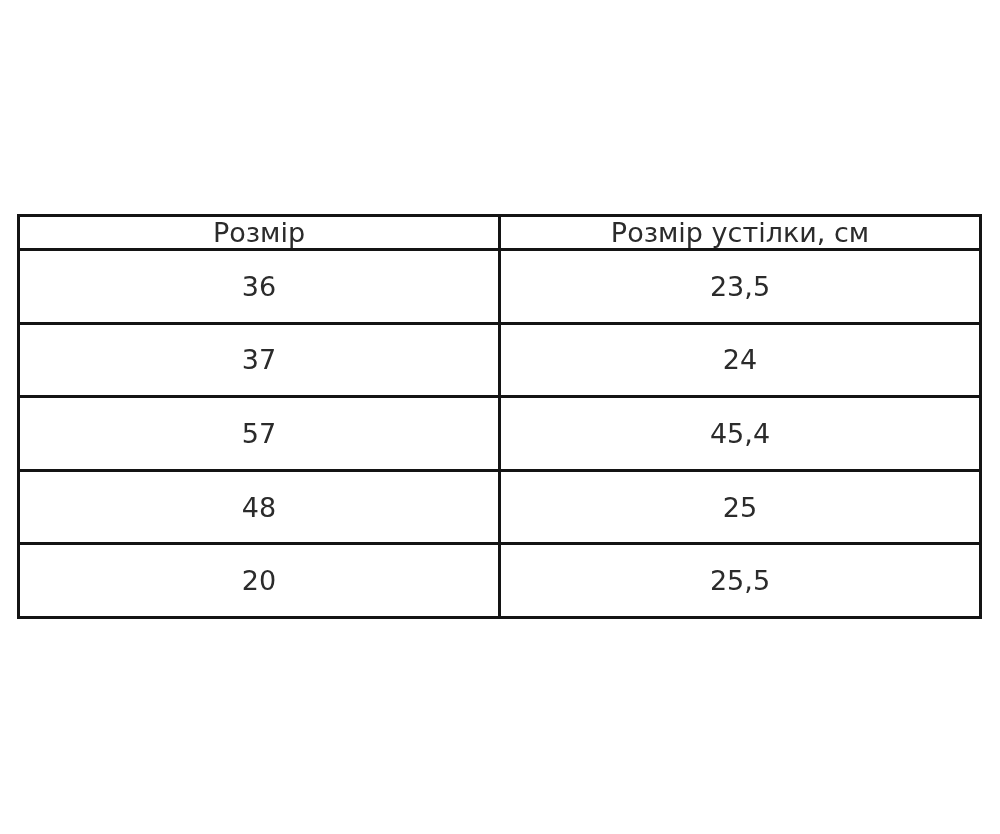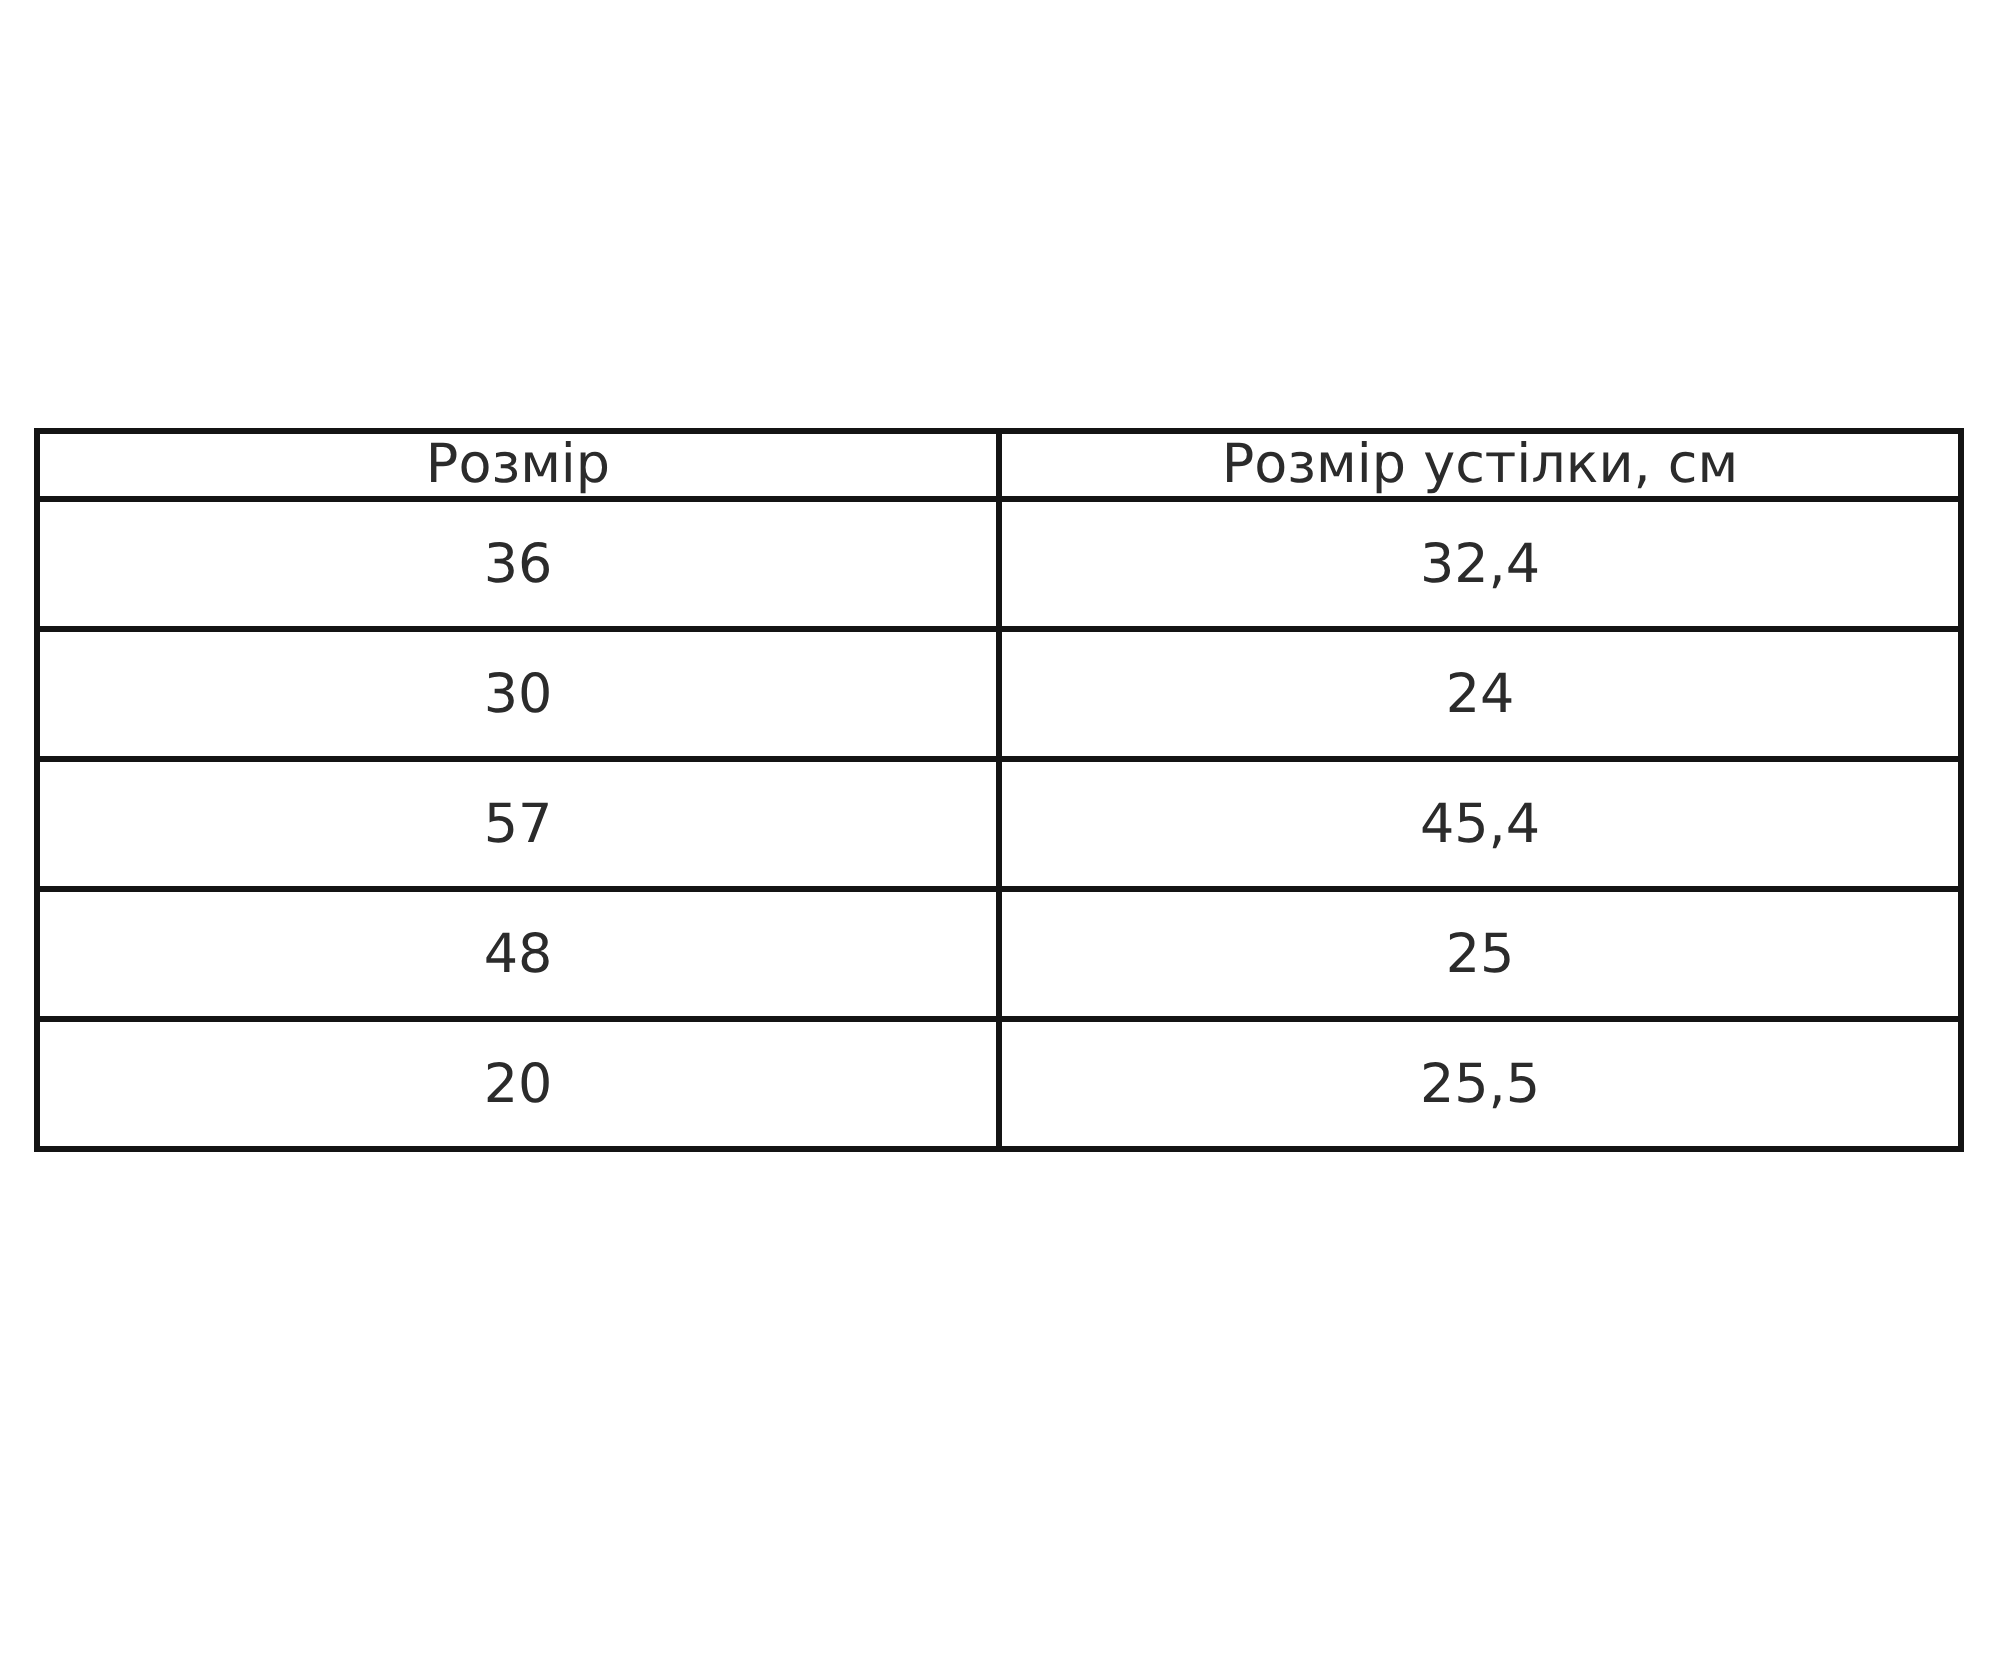--- a/index.html
+++ b/index.html
@@ -12,21 +12,21 @@
     background: #ffffff;
     position: relative;
     font-family: "DejaVu Sans", sans-serif;
     overflow: hidden;
   }
   .size-table {
     position: absolute;
     left: 17px;
     top: 214px;
     width: 965px;
-    height: 362px;
+    height: 405px;
     border-collapse: collapse;
     table-layout: fixed;
     color: #2b2b2b;
   }
   .size-table th,
   .size-table td {
     border: 3px solid #141414;
     text-align: center;
     vertical-align: middle;
     font-size: 27px;
@@ -42,24 +42,24 @@
 <table class="size-table">
   <thead>
     <tr>
       <th>Розмір</th>
       <th>Розмір устілки, см</th>
     </tr>
   </thead>
   <tbody>
     <tr>
       <td>36</td>
-      <td>32,4</td>
+      <td>23,5</td>
     </tr>
     <tr>
-      <td>30</td>
+      <td>37</td>
       <td>24</td>
     </tr>
     <tr>
       <td>57</td>
       <td>45,4</td>
     </tr>
     <tr>
       <td>48</td>
       <td>25</td>
     </tr>

